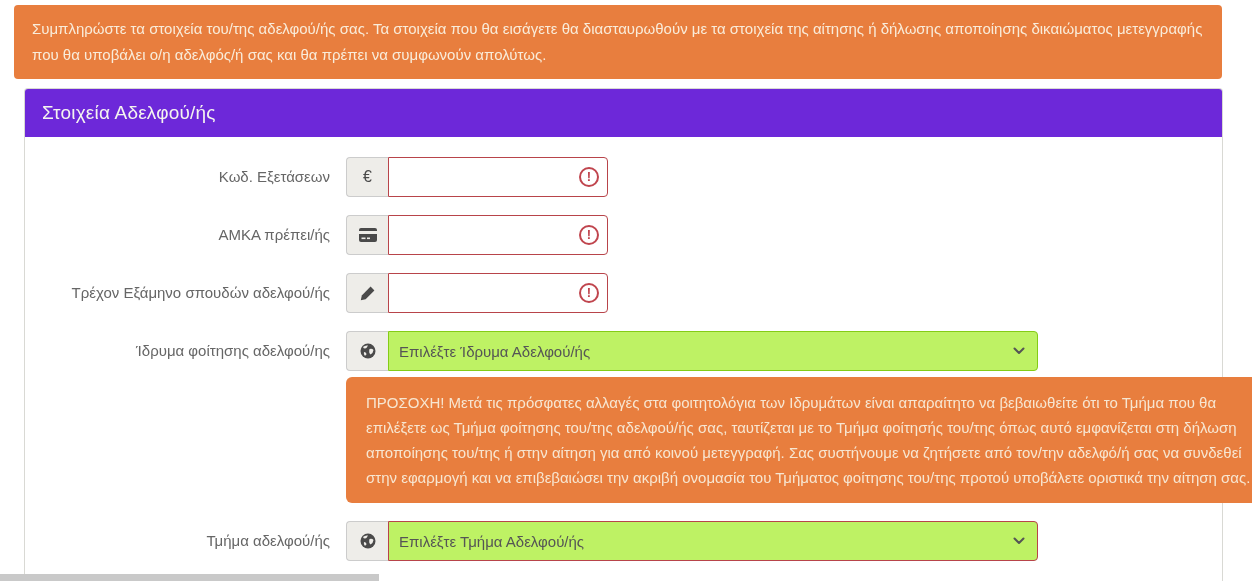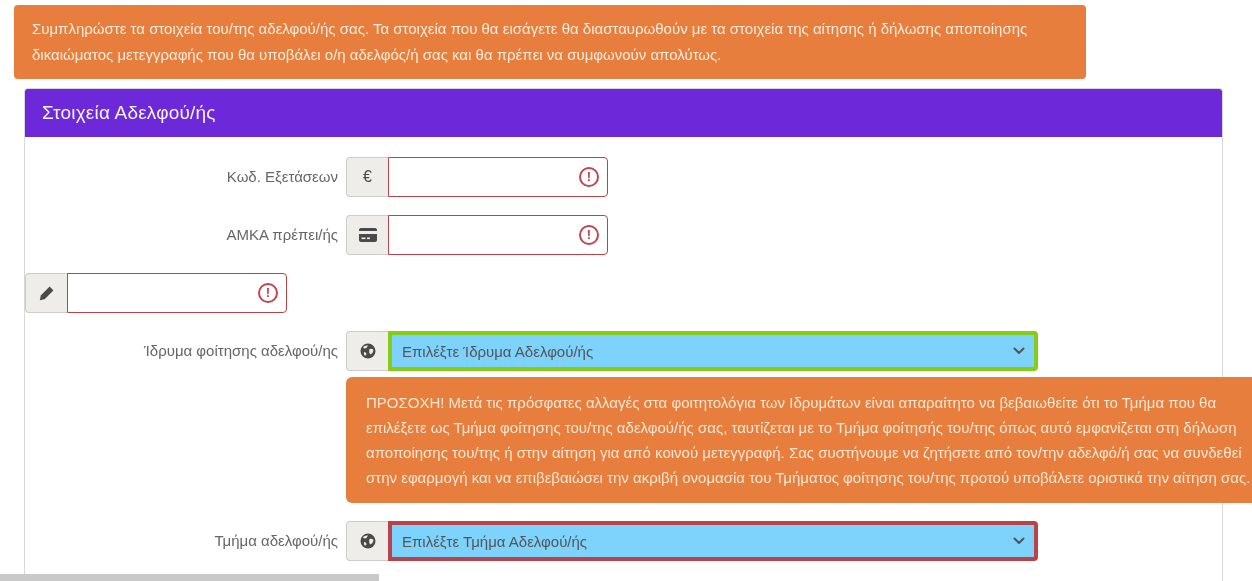--- a/index.html
+++ b/index.html
@@ -1,41 +1,41 @@
 <!DOCTYPE html>
 <html lang="el"><head>
 <meta charset="utf-8">
 <style>
   * { margin:0; padding:0; box-sizing:border-box; }
   html,body { width:1252px; height:581px; background:#fff;
     font-family:"Liberation Sans", sans-serif; overflow:hidden; position:relative; }
 
   
   .alert-top {
-    position:absolute; left:14px; top:5px; width:1072px;
+    position:absolute; left:14px; top:5px; width:1208px;
     background:#e87e3e; color:#f9ecda; border-radius:4px;
     padding:11px 18px; font-size:15px; line-height:26px;
   }
 
   
   .panel {
     position:absolute; left:24px; top:88px; width:1199px; height:520px;
     background:#fff; border:1px solid #d9d9d4; border-bottom:none;
     border-radius:4px 4px 0 0;
   }
   .panel-header {
     background:#6d28d9; color:#f4f4ef; padding:13px 17px;
     font-size:19px; border-radius:3px 3px 0 0; letter-spacing:.2px;
   }
   .panel-body { padding-top:20px; }
 
   
   .form-row { display:flex; align-items:flex-start; margin-bottom:18px; }
   .form-label {
-    width:321px; flex-shrink:0; text-align:right; padding:11px 8px 0 0;
+    width:321px; flex-shrink:0; text-align:right; padding:11px 16px 0 0;
     color:#666; font-size:15px;
   }
   .input-group { display:flex; position:relative; }
   .addon {
     width:42px; height:40px; flex-shrink:0;
     background:#eeede9; border:1px solid #ccc; border-right:none;
     border-radius:4px 0 0 4px;
     display:flex; align-items:center; justify-content:center;
     color:#4a4a4a; font-size:16px;
   }
@@ -46,22 +46,22 @@
     font-family:"Liberation Sans", sans-serif;
   }
   .warn-badge {
     position:absolute; right:9px; top:10px; width:20px; height:20px;
     border:2px solid #c0454e; border-radius:50%;
     color:#c0454e; font-size:13px; font-weight:bold;
     line-height:16px; text-align:center; pointer-events:none;
   }
   .select-wrap { position:relative; }
   .form-select {
-    width:650px; height:40px; background:#7dd3fc;
-    border:4px solid #84cc16; border-radius:0 4px 4px 0;
+    width:650px; height:40px; background:#bef264;
+    border:1px solid #84cc16; border-radius:0 4px 4px 0;
     padding:0 34px 0 10px; font-size:15px; color:#555;
     appearance:none; -webkit-appearance:none; -moz-appearance:none;
     outline:none; font-family:"Liberation Sans", sans-serif;
   }
   .form-select.has-error { border-color:#b8444a; }
   .chevron { position:absolute; right:13px; top:16px; pointer-events:none; line-height:0; }
 
   
   .warning-box {
     margin:-12px 0 18px 321px; width:934px;
@@ -109,20 +109,21 @@
             <rect x="2.5" y="9.5" width="4" height="1.6" fill="#eeede9"></rect>
             <rect x="8" y="9.5" width="3" height="1.6" fill="#eeede9"></rect>
           </svg>
         </span>
         <input class="text-input" type="text" value="" style="">
         <span class="warn-badge">!</span>
       </div>
     </div>
 
     <div class="form-row">
+      <div class="form-label">Τρέχον Εξάμηνο σπουδών αδελφού/ής</div>
       <div class="input-group">
         <span class="addon">
           <svg width="15" height="15" viewBox="0 0 15 15">
             <path d="M10.6 0.6 L14.4 4.4 L5.6 13.2 L0.8 14.2 L1.8 9.4 Z" fill="#4a4a4a"></path>
           </svg>
         </span>
         <input class="text-input" type="text" value="" style="">
         <span class="warn-badge">!</span>
       </div>
     </div>

